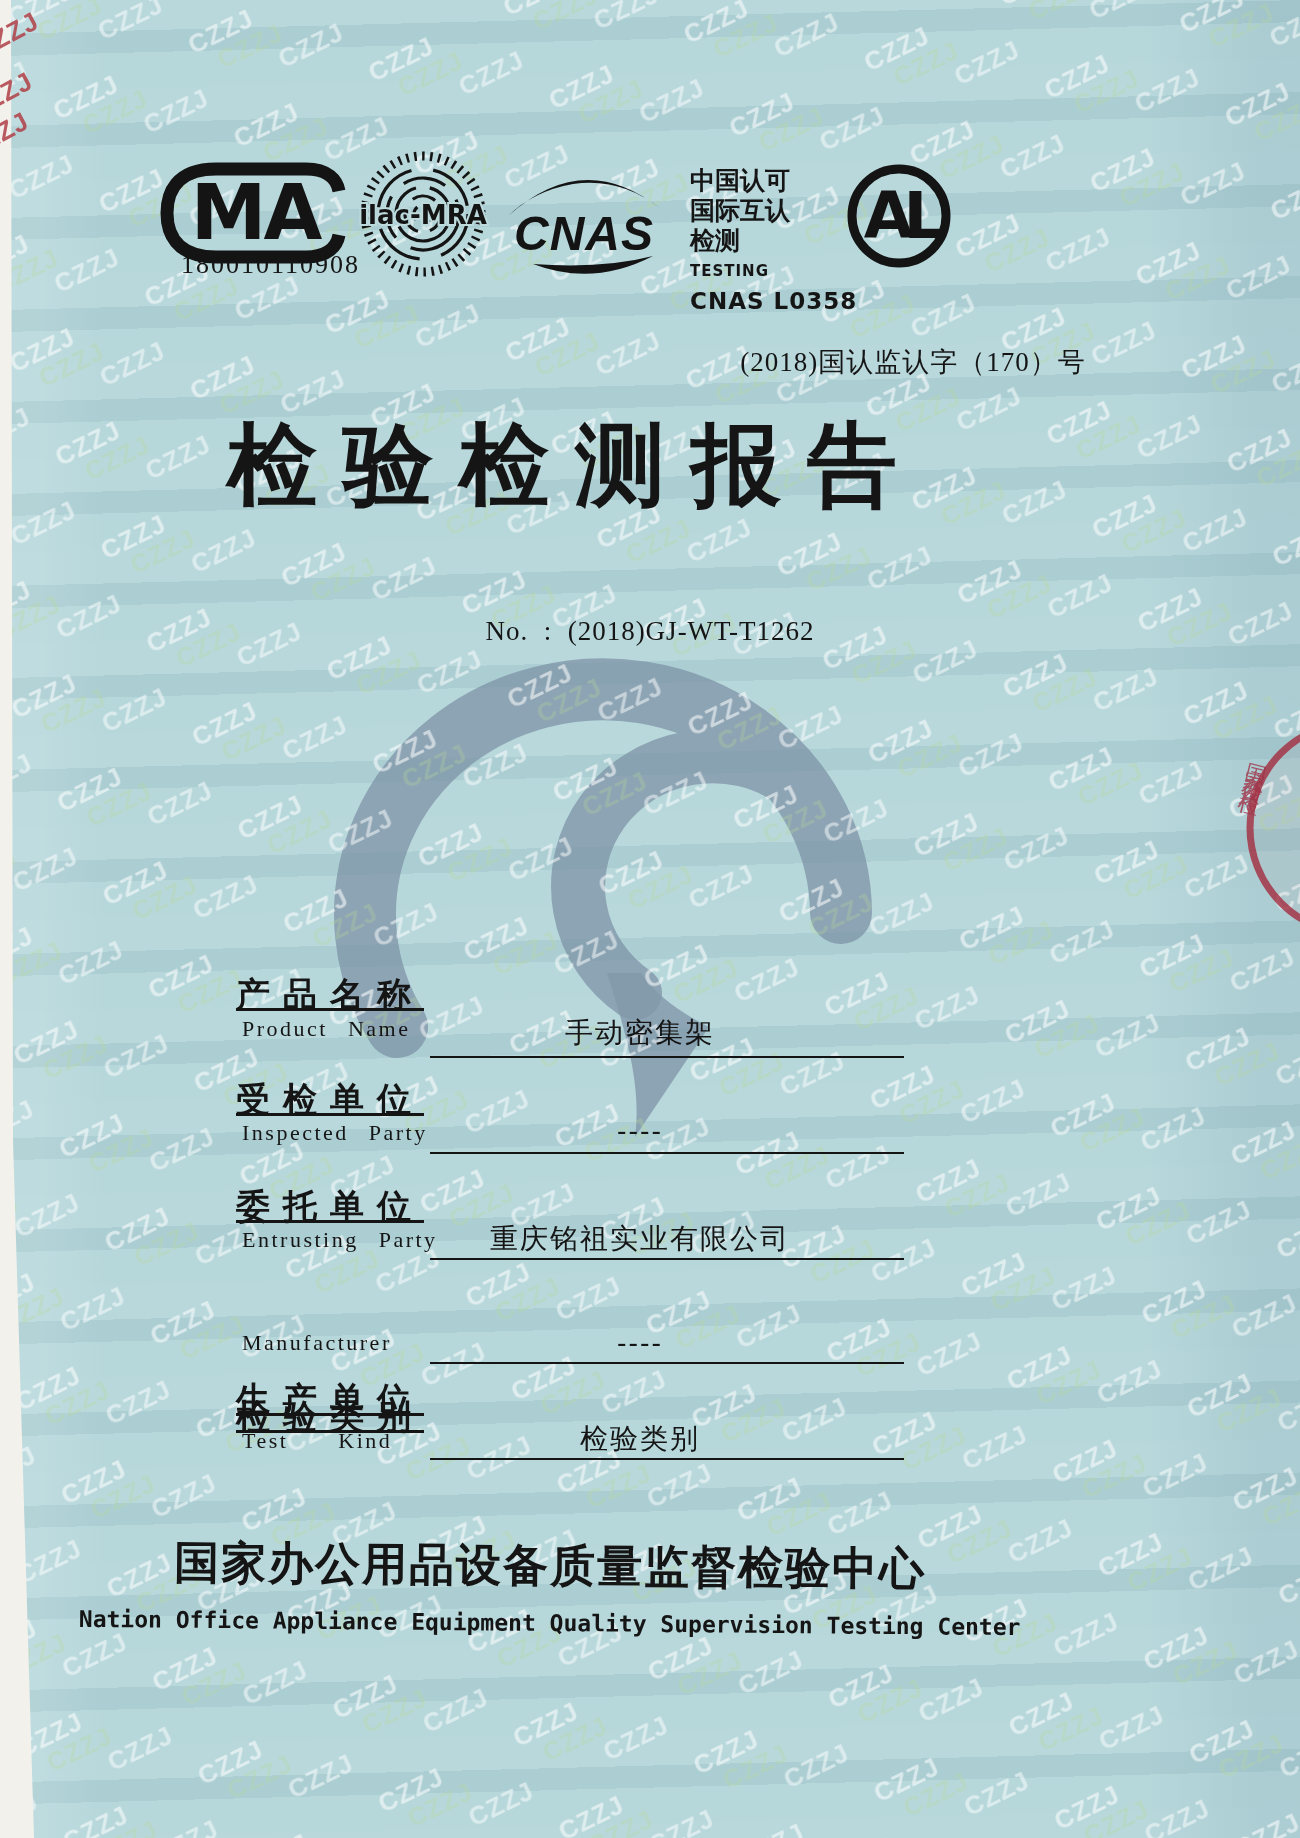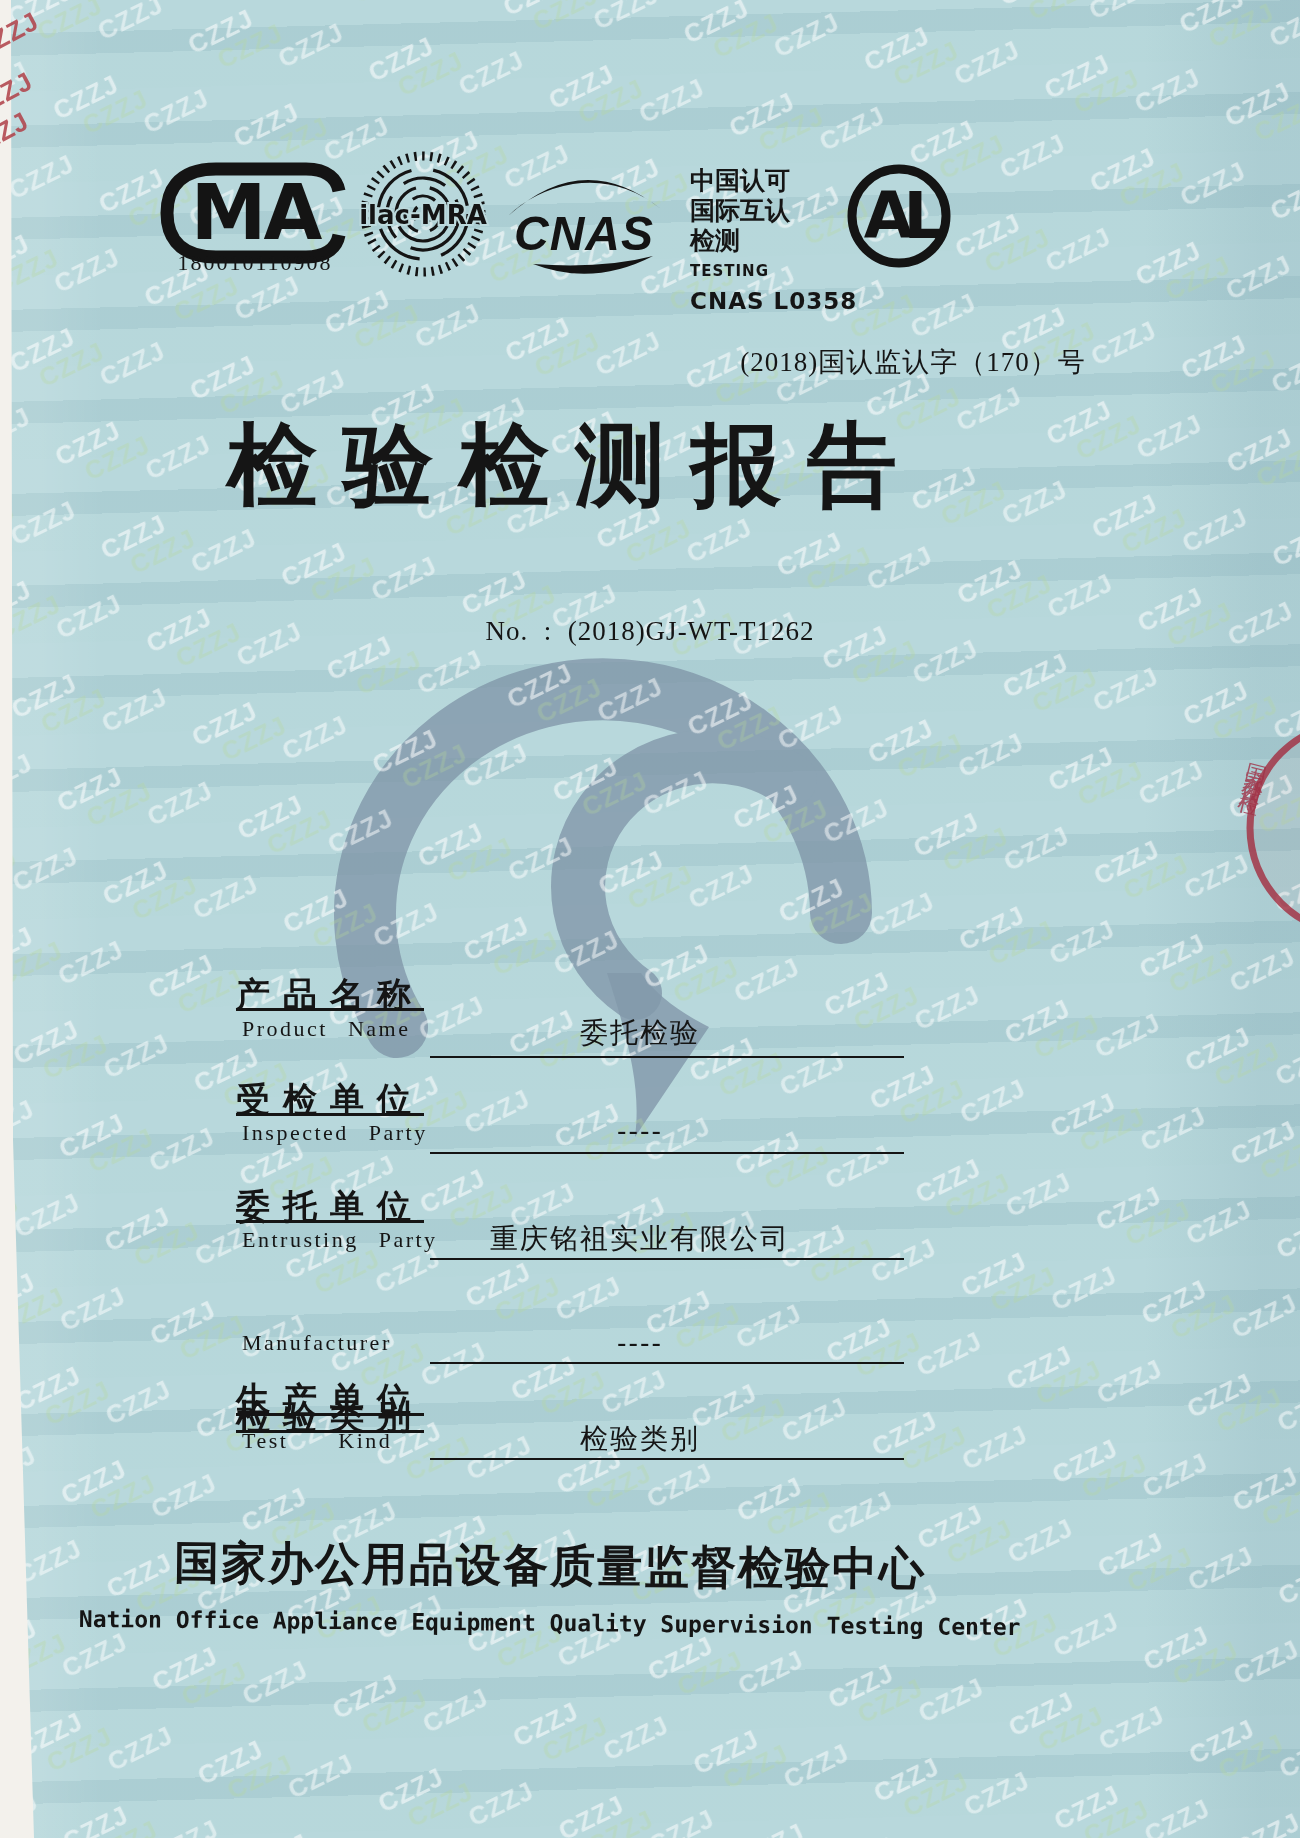--- a/index.html
+++ b/index.html
@@ -28,22 +28,22 @@
     position:absolute;z-index:7;color:#b04048;font-family:"Liberation Sans",sans-serif;
     font-weight:bold;font-size:26px;transform:rotate(-28deg);opacity:.85;letter-spacing:1px;
   }
   
   .wm-layer{position:absolute;inset:0;z-index:2;pointer-events:none;}
   
   .swirl{position:absolute;left:285px;top:575px;z-index:1;opacity:.9;}
   
   .logo{position:absolute;z-index:4;}
   .cma-number{
-    position:absolute;left:150px;top:250px;width:210px;z-index:4;text-align:center;
-    font-size:22px;letter-spacing:2px;font-family:"Liberation Serif",serif;
+    position:absolute;left:150px;top:250px;width:210px;z-index:4;text-align:right;
+    font-size:26px;letter-spacing:2px;font-family:"Liberation Serif",serif;
   }
   .accred{
     position:absolute;left:690px;top:156px;z-index:4;line-height:30px;
     font-family:"DejaVu Sans",sans-serif;font-weight:bold;font-size:25px;margin-top:10px;
   }
   .accred .en1{font-size:15px;letter-spacing:1px;}
   .accred .en2{font-size:23px;letter-spacing:1px;}
   .approval{
     position:absolute;left:733px;top:344px;width:360px;z-index:4;
     font-size:27px;letter-spacing:1px;text-align:center;
@@ -165,21 +165,21 @@
     <text x="56" y="78" text-anchor="middle" font-family="DejaVu Sans, sans-serif" font-weight="bold" font-size="64" letter-spacing="-10" fill="#141414">AL</text>
   </svg>
 
   <div class="approval">(2018)国认监认字（170）号</div>
 
   <div class="title-cn">检验检测报告</div>
   <div class="report-no">No.  :  (2018)GJ-WT-T1262</div>
 
   <div class="field-cn" style="top:972px;">产品名称</div>
   <div class="field-en" style="top:1016px;">Product Name</div>
-  <div class="field-value" style="top:1014px;">委托检验</div>
+  <div class="field-value" style="top:1014px;">手动密集架</div>
   <div class="field-line" style="top:1056px;"></div>
 
   <div class="field-cn" style="top:1077px;">受检单位</div>
   <div class="field-en" style="top:1120px;">Inspected Party</div>
   <div class="field-value" style="top:1114px;">----</div>
   <div class="field-line" style="top:1152px;"></div>
 
   <div class="field-cn" style="top:1184px;">委托单位</div>
   <div class="field-en" style="top:1227px;">Entrusting Party</div>
   <div class="field-value" style="top:1220px;">重庆铭祖实业有限公司</div>

